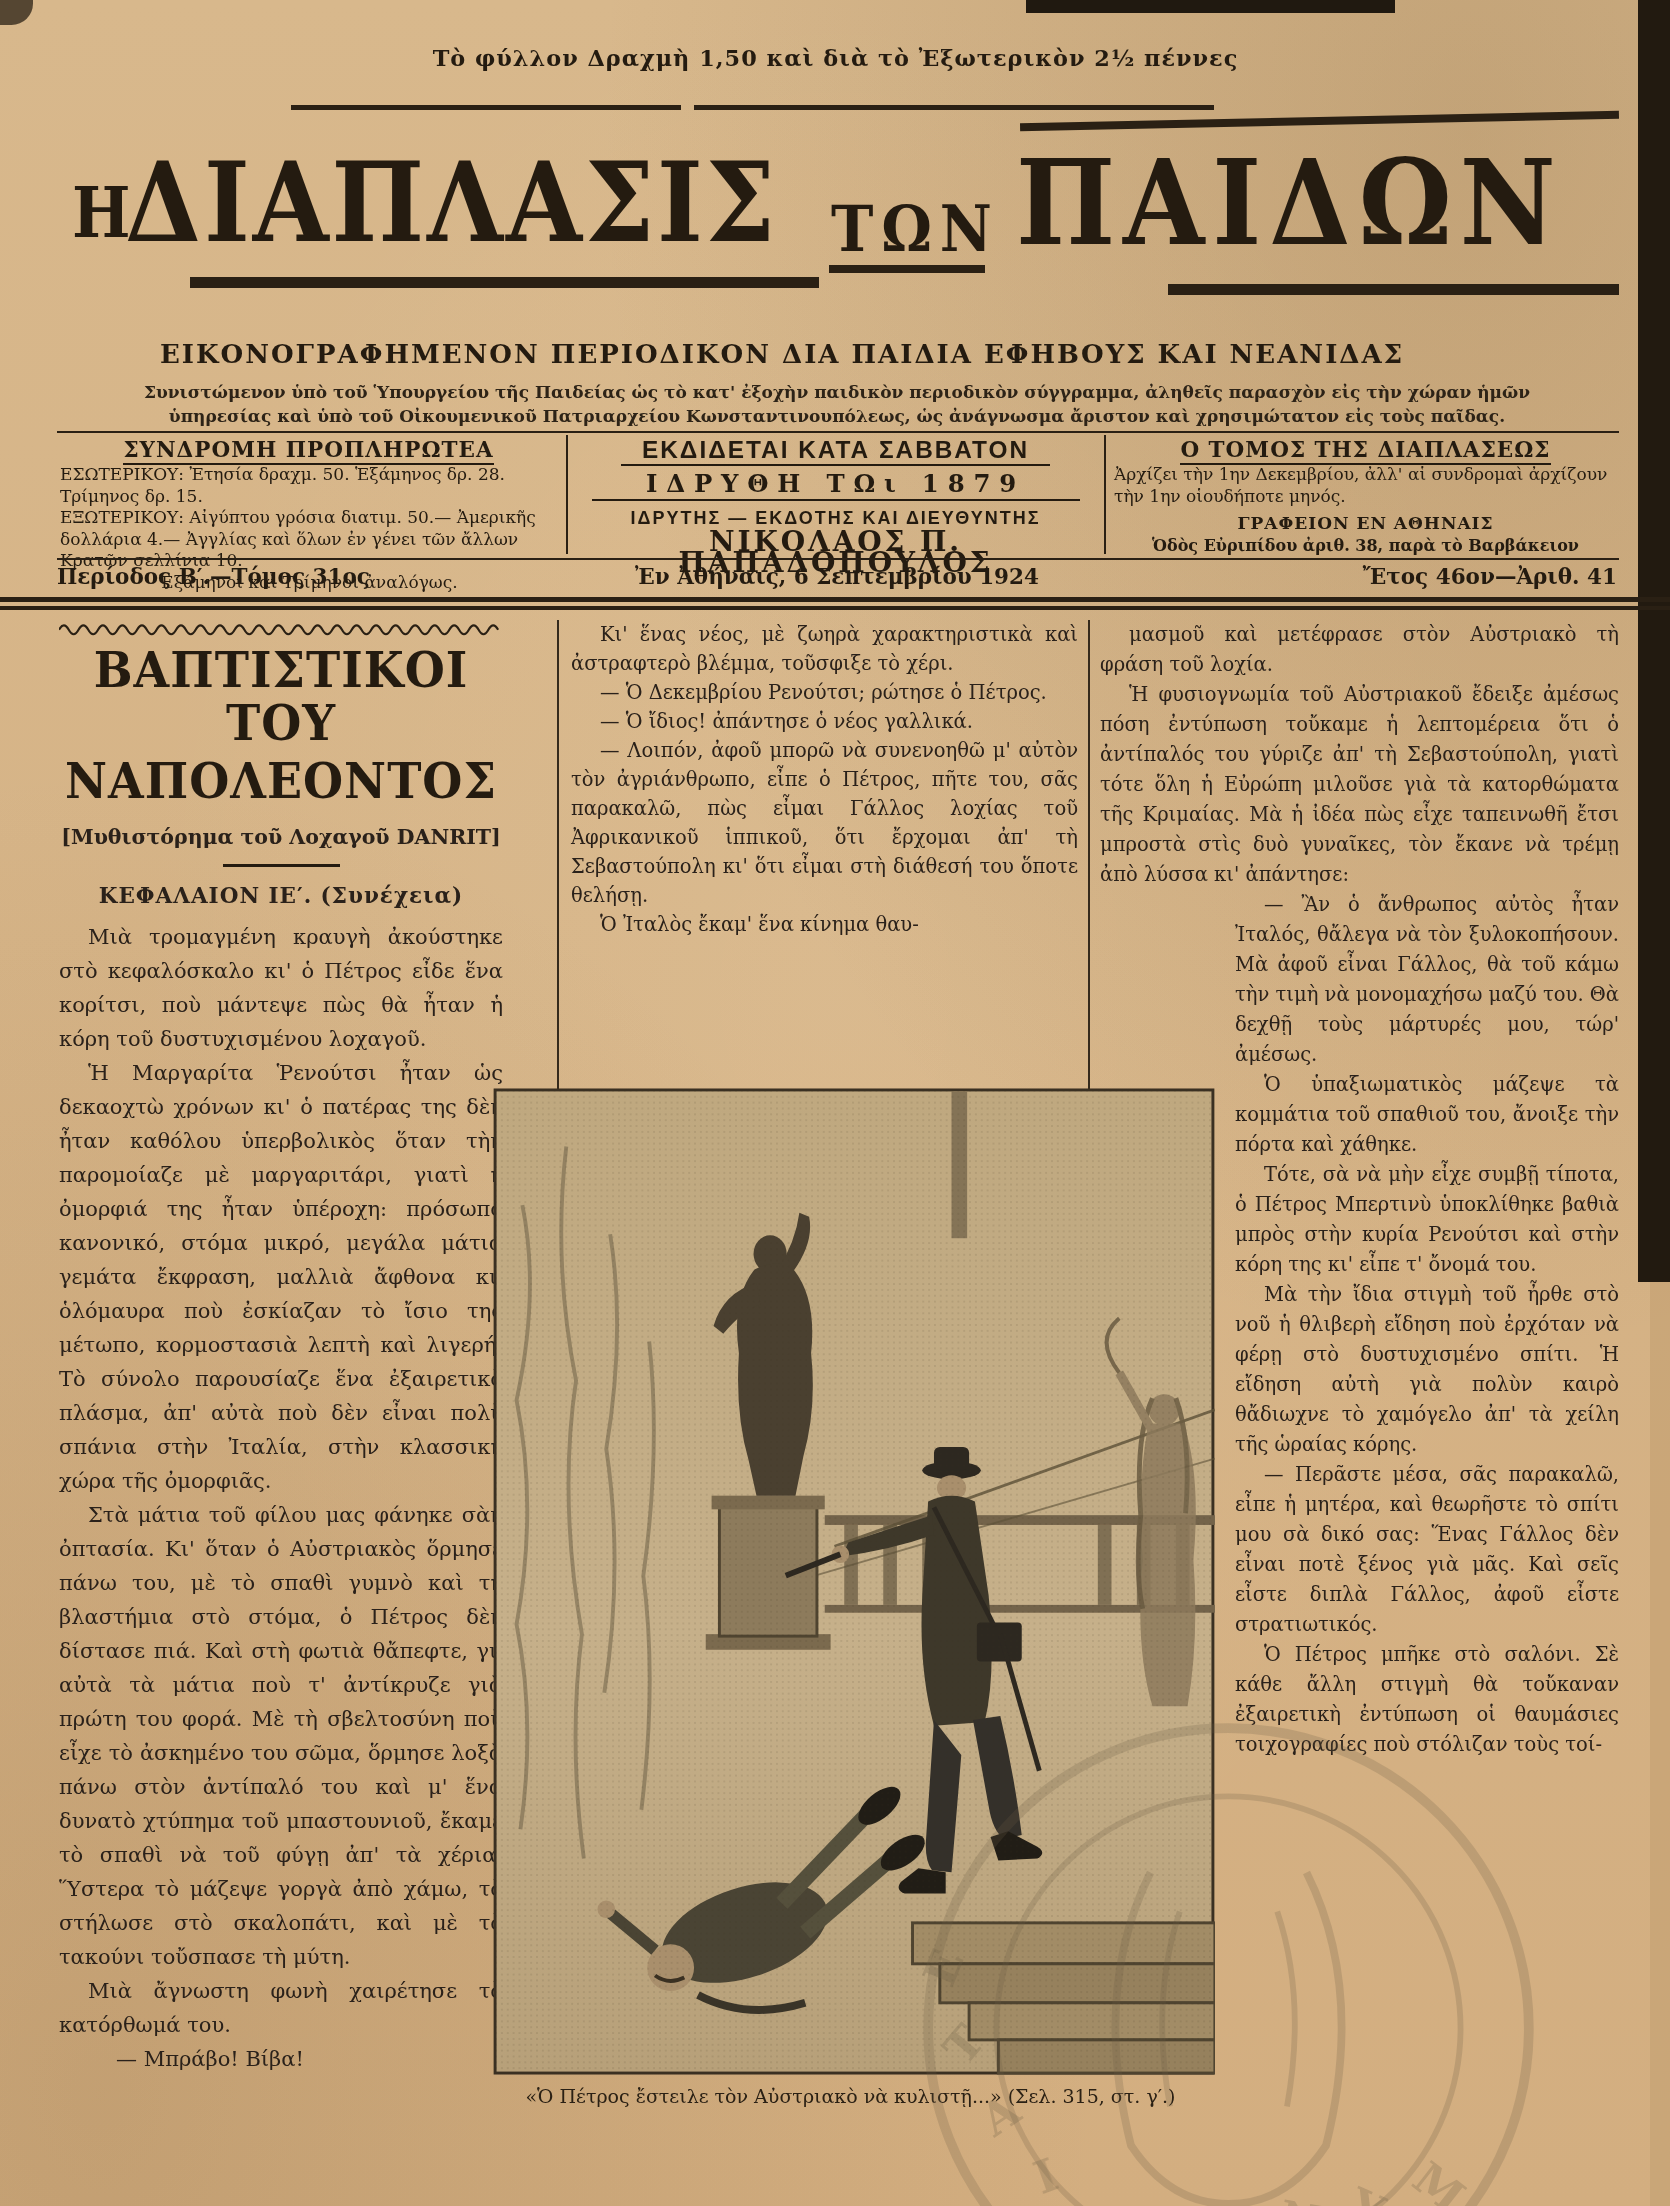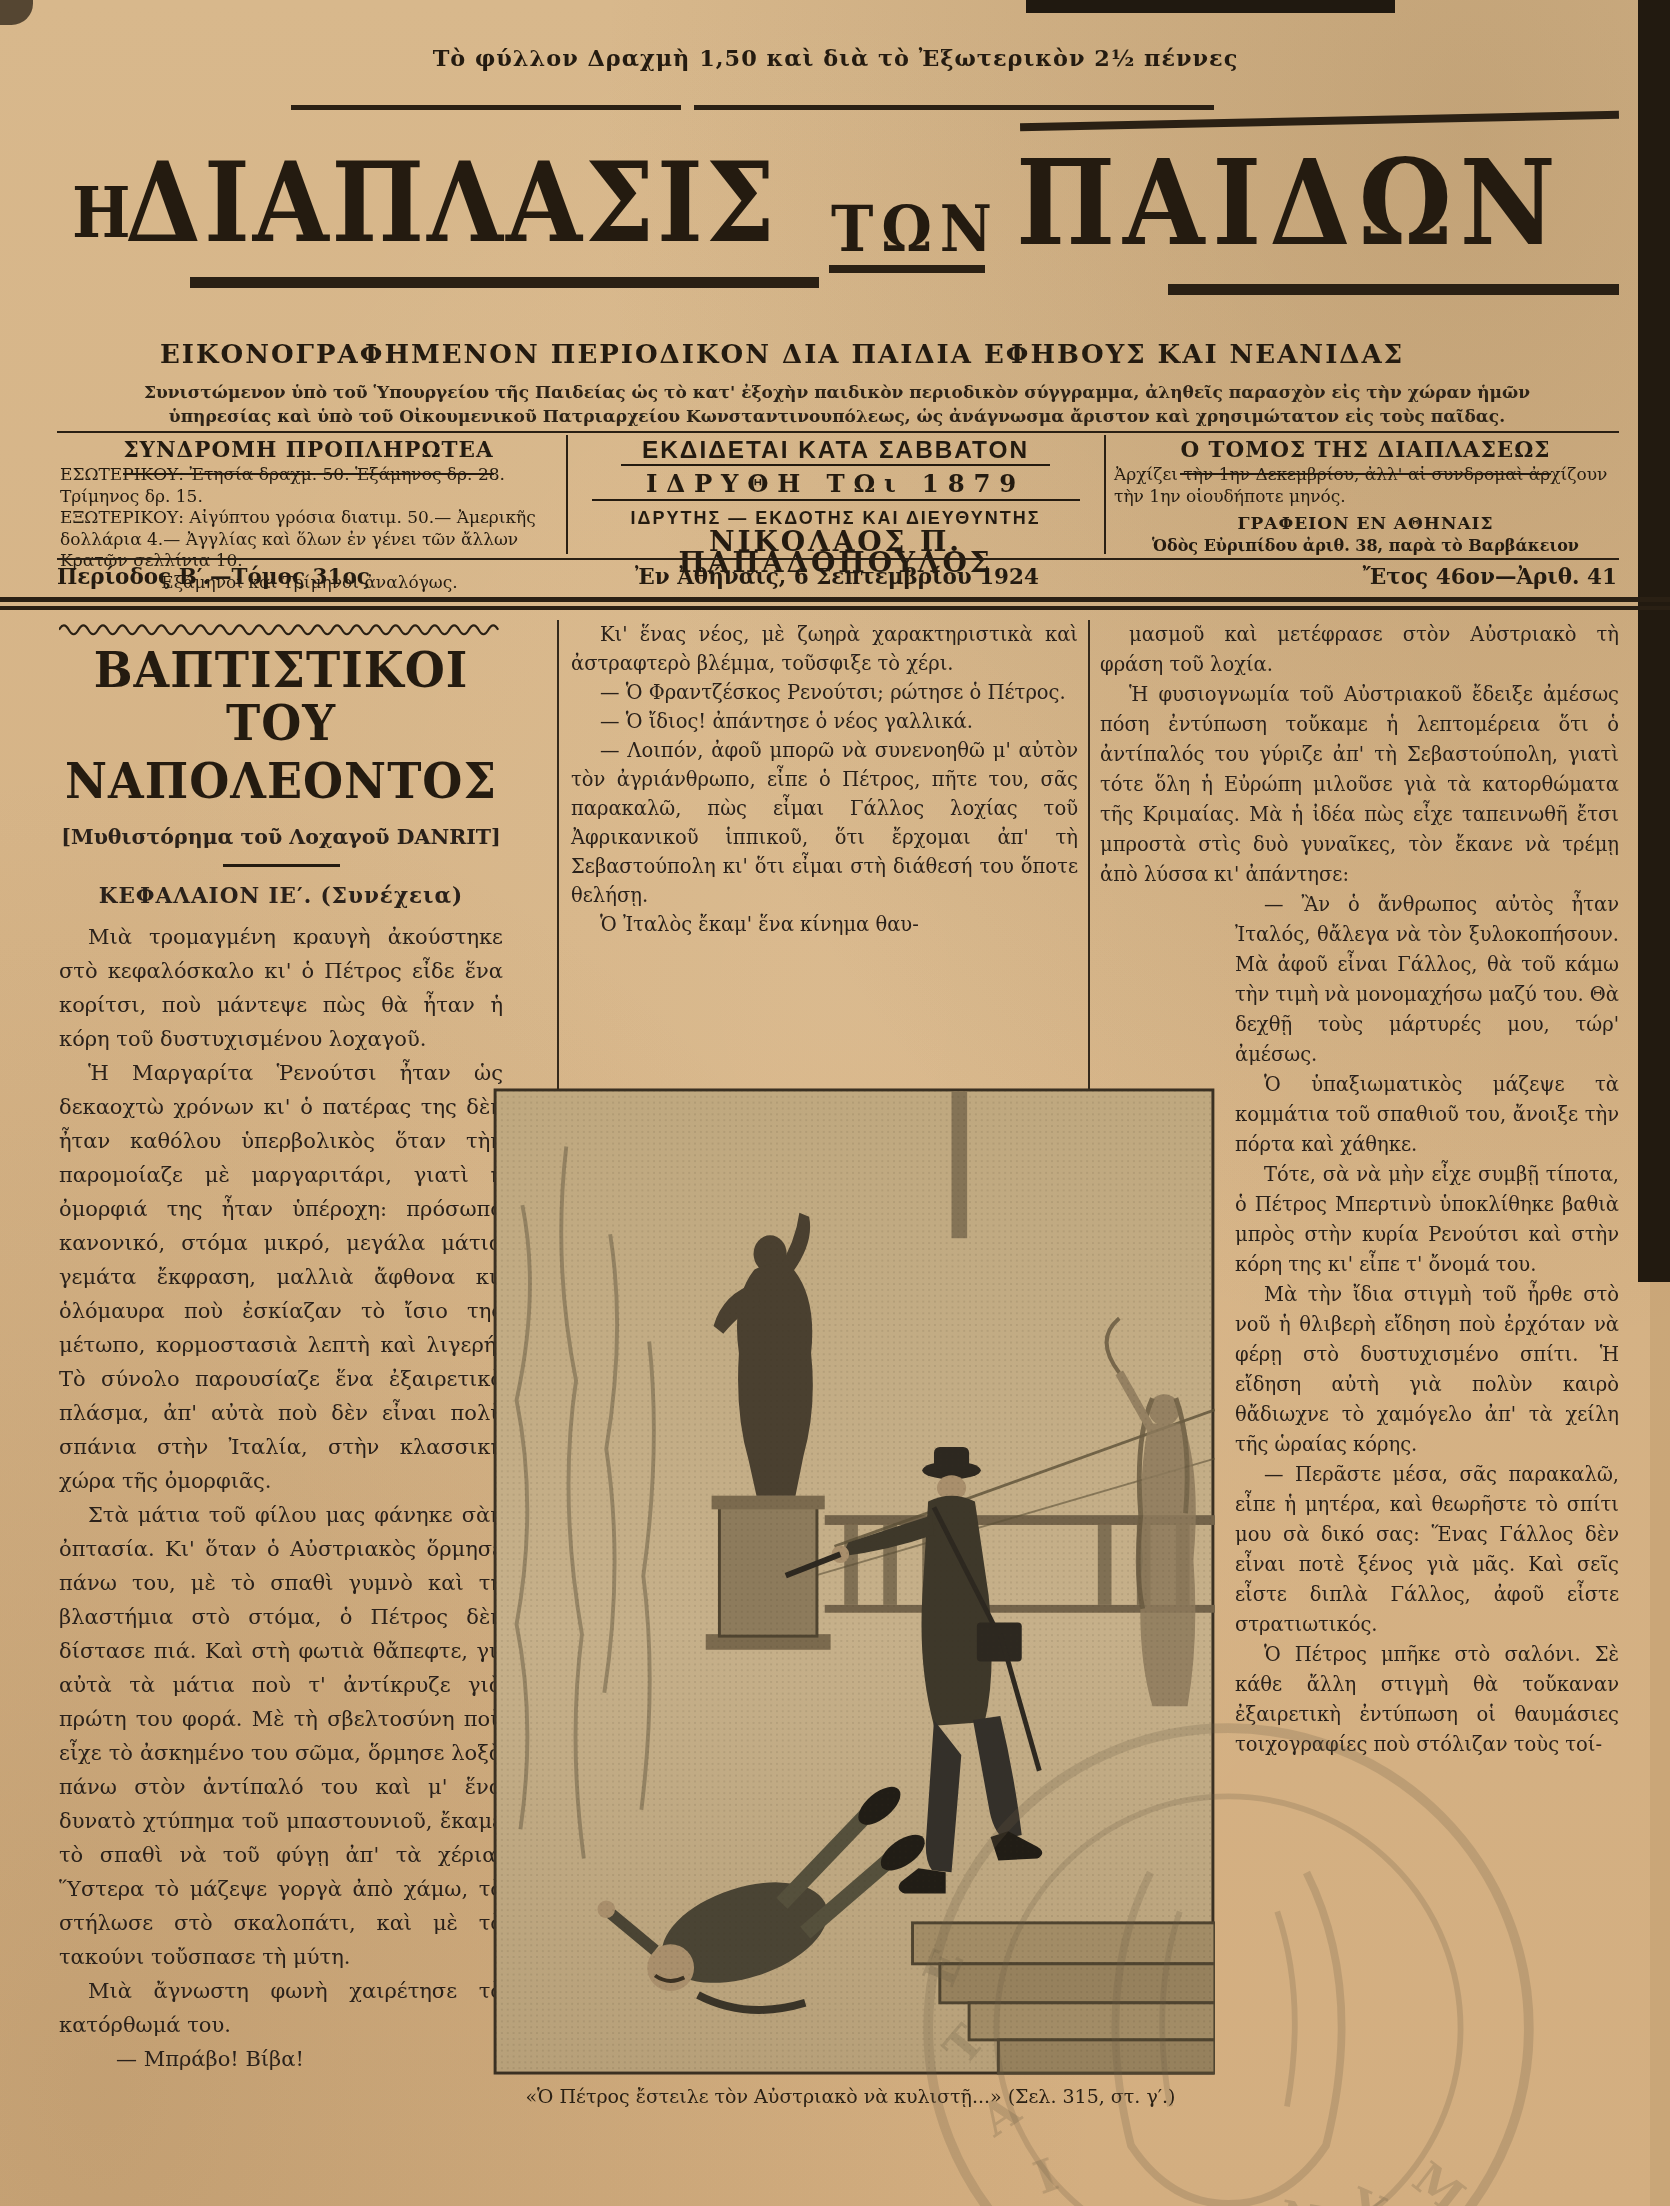--- a/index.html
+++ b/index.html
@@ -32,21 +32,21 @@
   .mast-w2{left:831px; top:191px; font-size:57px; letter-spacing:7.8px;}
   .mast-w3{left:1016px; top:133px; font-size:105px; letter-spacing:7.8px;}
 
   .subtitle{position:absolute; top:339px; left:0; width:1564px; text-align:center;
     font-size:26px; font-weight:bold; letter-spacing:2px; color:#241b10;}
   .recline{position:absolute; left:59px; width:1556px; text-align:center; font-size:17px; font-weight:bold; color:#2d2317;}
 
   
   .box{position:absolute; top:439px; height:115px; font-size:17px; line-height:21.5px; color:#241b10;}
   .box h3{margin:0 0 3.9px 0; text-align:center; font-size:21.5px; letter-spacing:1px;}
-  .box .u{border-bottom:2.9px solid #241b10; padding-bottom:11px;}
+  .box .u{border-bottom:2.9px solid #241b10; padding-bottom:1px;}
   .bc-line1{font-family:"Liberation Sans",sans-serif; font-size:24.4px; font-weight:bold; letter-spacing:2px; text-align:center;}
   .bc-founded{font-size:24.4px; font-weight:bold; letter-spacing:8.8px; text-align:center; margin-top:6.8px;}
   .bc-label{font-family:"Liberation Sans",sans-serif; font-size:18px; font-weight:bold; letter-spacing:2px; text-align:center; margin-top:7.8px;}
   .bc-name{font-size:28px; font-weight:bold; letter-spacing:2.9px; text-align:center; margin-top:1px;}
   .smallrule{height:2px; background:#241b10; margin:3.9px auto;}
 
   .dateline{position:absolute; top:564px; left:57px; width:1560px; font-size:21.5px; font-weight:bold; color:#241b10;}
   .dateline .dl-c{position:absolute; left:0; width:100%; text-align:center;}
   .dateline .dl-r{position:absolute; right:0;}
 
@@ -151,21 +151,21 @@
     <div style="height:7.8px;"></div>
     <p>Μιὰ τρομαγμένη κραυγὴ ἀκούστηκε στὸ κεφαλόσκαλο κι' ὁ Πέτρος εἶδε ἕνα κορίτσι, ποὺ μάντεψε πὼς θὰ ἦταν ἡ κόρη τοῦ δυστυχισμένου λοχαγοῦ.</p>
     <p>Ἡ Μαργαρίτα Ῥενούτσι ἦταν ὡς δεκαοχτὼ χρόνων κι' ὁ πατέρας της δὲν ἦταν καθόλου ὑπερβολικὸς ὅταν τὴν παρομοίαζε μὲ μαργαριτάρι, γιατὶ ἡ ὀμορφιά της ἦταν ὑπέροχη: πρόσωπο κανονικό, στόμα μικρό, μεγάλα μάτια γεμάτα ἔκφραση, μαλλιὰ ἄφθονα κι' ὁλόμαυρα ποὺ ἐσκίαζαν τὸ ἴσιο της μέτωπο, κορμοστασιὰ λεπτὴ καὶ λιγερή. Τὸ σύνολο παρουσίαζε ἕνα ἐξαιρετικὸ πλάσμα, ἀπ' αὐτὰ ποὺ δὲν εἶναι πολὺ σπάνια στὴν Ἰταλία, στὴν κλασσικὴ χώρα τῆς ὀμορφιᾶς.</p>
     <p>Στὰ μάτια τοῦ φίλου μας φάνηκε σὰν ὀπτασία. Κι' ὅταν ὁ Αὐστριακὸς ὅρμησε πάνω του, μὲ τὸ σπαθὶ γυμνὸ καὶ τὴ βλαστήμια στὸ στόμα, ὁ Πέτρος δὲν δίστασε πιά. Καὶ στὴ φωτιὰ θἄπεφτε, γι' αὐτὰ τὰ μάτια ποὺ τ' ἀντίκρυζε γιὰ πρώτη του φορά. Μὲ τὴ σβελτοσύνη ποὺ εἶχε τὸ ἀσκημένο του σῶμα, ὅρμησε λοξὰ πάνω στὸν ἀντίπαλό του καὶ μ' ἕνα δυνατὸ χτύπημα τοῦ μπαστουνιοῦ, ἔκαμε τὸ σπαθὶ νὰ τοῦ φύγῃ ἀπ' τὰ χέρια. Ὕστερα τὸ μάζεψε γοργὰ ἀπὸ χάμω, τὸ στήλωσε στὸ σκαλοπάτι, καὶ μὲ τὸ τακούνι τοὔσπασε τὴ μύτη.</p>
     <p>Μιὰ ἄγνωστη φωνὴ χαιρέτησε τὸ κατόρθωμά του.</p>
     <p style="text-indent:57px;">— Μπράβο! Βίβα!</p>
   </div>
 
   <div class="col" id="col-mid">
     <p>Κι' ἕνας νέος, μὲ ζωηρὰ χαρακτηριστικὰ καὶ ἀστραφτερὸ βλέμμα, τοῦσφιξε τὸ χέρι.</p>
-    <p>— Ὁ Φραντζέσκος Ρενούτσι; ρώτησε ὁ Πέτρος.</p>
+    <p>— Ὁ Δεκεμβρίου Ρενούτσι; ρώτησε ὁ Πέτρος.</p>
     <p>— Ὁ ἴδιος! ἀπάντησε ὁ νέος γαλλικά.</p>
     <p>— Λοιπόν, ἀφοῦ μπορῶ νὰ συνενοηθῶ μ' αὐτὸν τὸν ἀγριάνθρωπο, εἶπε ὁ Πέτρος, πῆτε του, σᾶς παρακαλῶ, πὼς εἶμαι Γάλλος λοχίας τοῦ Ἀφρικανικοῦ ἱππικοῦ, ὅτι ἔρχομαι ἀπ' τὴ Σεβαστούπολη κι' ὅτι εἶμαι στὴ διάθεσή του ὅποτε θελήσῃ.</p>
     <p>Ὁ Ἰταλὸς ἔκαμ' ἕνα κίνημα θαυ-</p>
   </div>
 
   <div class="col" id="col-right">
     <p>μασμοῦ καὶ μετέφρασε στὸν Αὐστριακὸ τὴ φράση τοῦ λοχία.</p>
     <p>Ἡ φυσιογνωμία τοῦ Αὐστριακοῦ ἔδειξε ἀμέσως πόση ἐντύπωση τοὔκαμε ἡ λεπτομέρεια ὅτι ὁ ἀντίπαλός του γύριζε ἀπ' τὴ Σεβαστούπολη, γιατὶ τότε ὅλη ἡ Εὐρώπη μιλοῦσε γιὰ τὰ κατορθώματα τῆς Κριμαίας. Μὰ ἡ ἰδέα πὼς εἶχε ταπεινωθῆ ἔτσι μπροστὰ στὶς δυὸ γυναῖκες, τὸν ἔκανε νὰ τρέμῃ ἀπὸ λύσσα κι' ἀπάντησε:</p>
     <p><span class="imgwrap-spacer"></span><span>— Ἂν ὁ ἄνθρωπος αὐτὸς ἦταν Ἰταλός, θἄλεγα νὰ τὸν ξυλοκοπήσουν. Μὰ ἀφοῦ εἶναι Γάλλος, θὰ τοῦ κάμω τὴν τιμὴ νὰ μονομαχήσω μαζύ του. Θὰ δεχθῇ τοὺς μάρτυρές μου, τώρ' ἀμέσως.</span></p>
     <p>Ὁ ὑπαξιωματικὸς μάζεψε τὰ κομμάτια τοῦ σπαθιοῦ του, ἄνοιξε τὴν πόρτα καὶ χάθηκε.</p>

